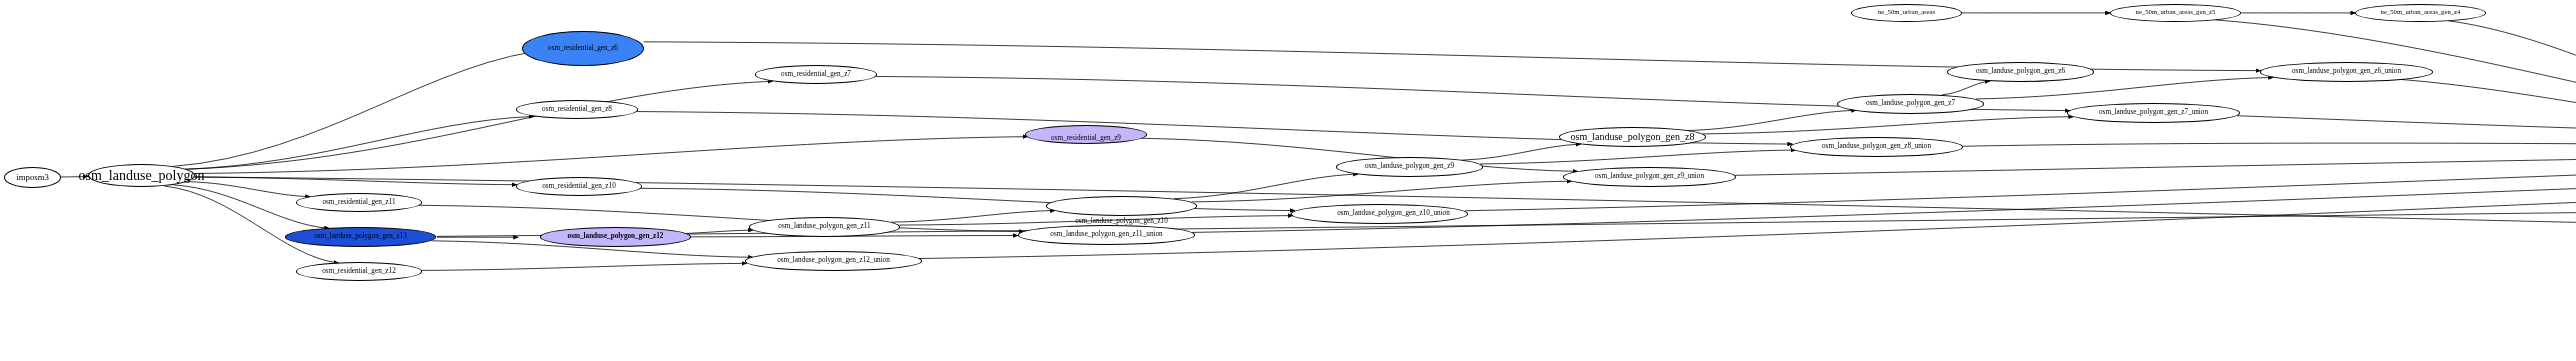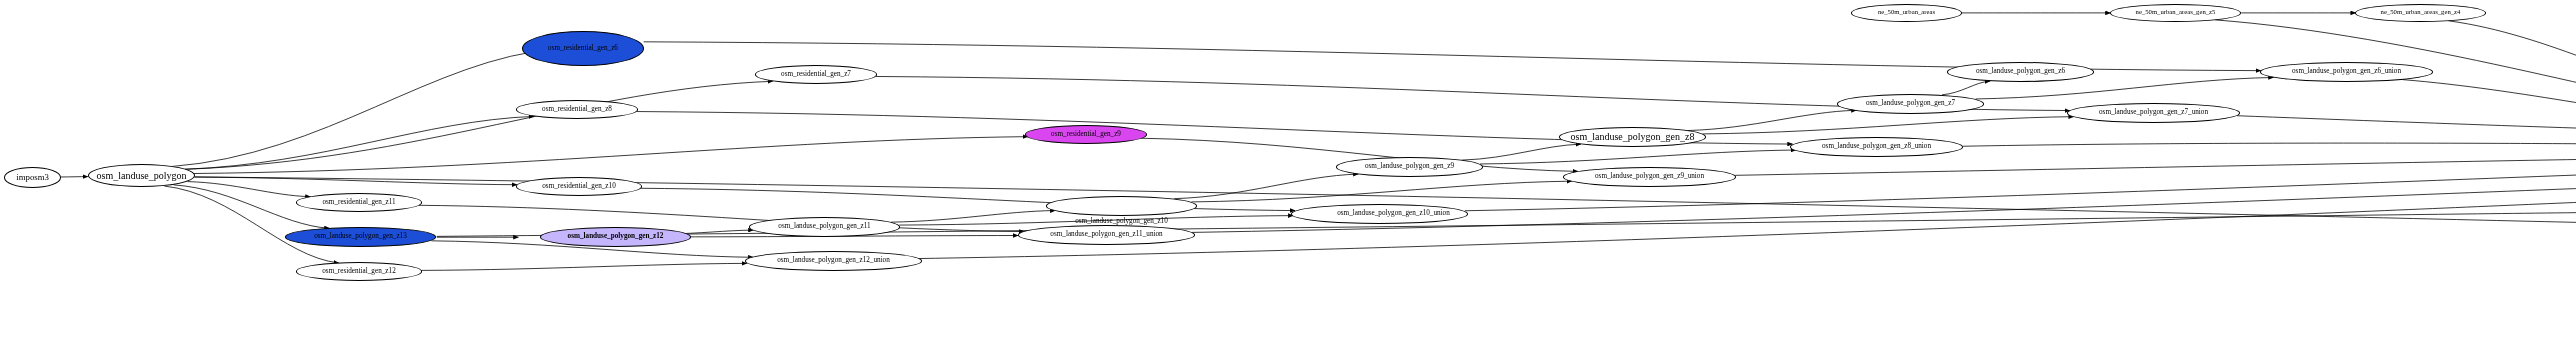--- a/index.html
+++ b/index.html
@@ -65,32 +65,32 @@
         <path d="M1782.3,501.4 C3227.0,477.4 5132.0,384.0 5222.0,384.0" stroke="#000000" marker-end="url(#ar)"></path>
         <path d="M847.5,458.4 C2684.8,442.1 5132.0,410.0 5222.0,410.0" stroke="#000000" marker-end="url(#ar)"></path>
         <path d="M377.6,343.0 C2412.2,364.3 5132.0,436.0 5222.0,436.0" stroke="#000000" marker-end="url(#ar)"></path>
       </g>
   </svg>
   <div id="node-layer">
       <div class="node" style="left: 4.1px; top: 167px; width: 57px; height: 20.6px; border-color: rgb(0, 0, 0); background: rgb(255, 255, 255);">
         <span style="font-size: 8.8px;">imposm3</span>
       </div>
       <div class="node" style="left: 88px; top: 164px; width: 107px; height: 23px; border-color: rgb(0, 0, 0); background: rgb(255, 255, 255);">
-        <span style="font-size: 10px;">osm_landuse_polygon</span>
+        <span style="font-size: 14px;">osm_landuse_polygon</span>
       </div>
-      <div class="node" style="left: 522px; top: 31px; width: 122px; height: 35px; border-color: rgb(0, 0, 0); background: #1d4ed8;">
+      <div class="node" style="left: 522px; top: 31px; width: 122px; height: 35px; border-color: rgb(0, 0, 0); background: #3b82f6;">
         <span style="font-size: 7.2px;">osm_residential_gen_z6</span>
       </div>
       <div class="node" style="left: 755px; top: 65px; width: 122px; height: 18.5px; border-color: rgb(0, 0, 0); background: rgb(255, 255, 255);">
         <span style="font-size: 7.2px;">osm_residential_gen_z7</span>
       </div>
       <div class="node" style="left: 516px; top: 100px; width: 122px; height: 18.5px; border-color: rgb(0, 0, 0); background: rgb(255, 255, 255);">
         <span style="font-size: 7.2px;">osm_residential_gen_z8</span>
       </div>
-      <div class="node" style="left: 1025px; top: 125px; width: 122px; height: 18.5px; border-color: rgb(0, 0, 0); background: #d946ef;">
+      <div class="node" style="left: 1025px; top: 125px; width: 122px; height: 18.5px; border-color: rgb(0, 0, 0); background: #c4b5fd; align-items: flex-end;">
         <span style="font-size: 7.2px;">osm_residential_gen_z9</span>
       </div>
       <div class="node" style="left: 516px; top: 177px; width: 126px; height: 18.5px; border-color: rgb(0, 0, 0); background: rgb(255, 255, 255);">
         <span style="font-size: 7.2px;">osm_residential_gen_z10</span>
       </div>
       <div class="node" style="left: 296px; top: 193px; width: 126px; height: 18.5px; border-color: rgb(0, 0, 0); background: rgb(255, 255, 255);">
         <span style="font-size: 7.2px;">osm_residential_gen_z11</span>
       </div>
       <div class="node" style="left: 296px; top: 262px; width: 126px; height: 18.5px; border-color: rgb(0, 0, 0); background: rgb(255, 255, 255);">
         <span style="font-size: 7.2px;">osm_residential_gen_z12</span>

